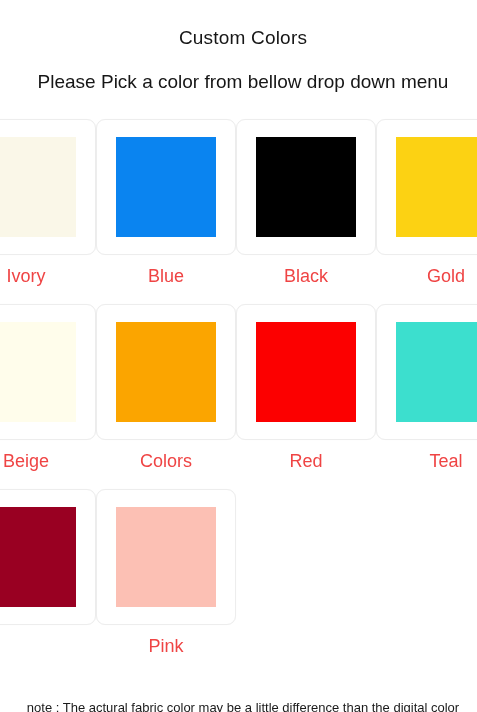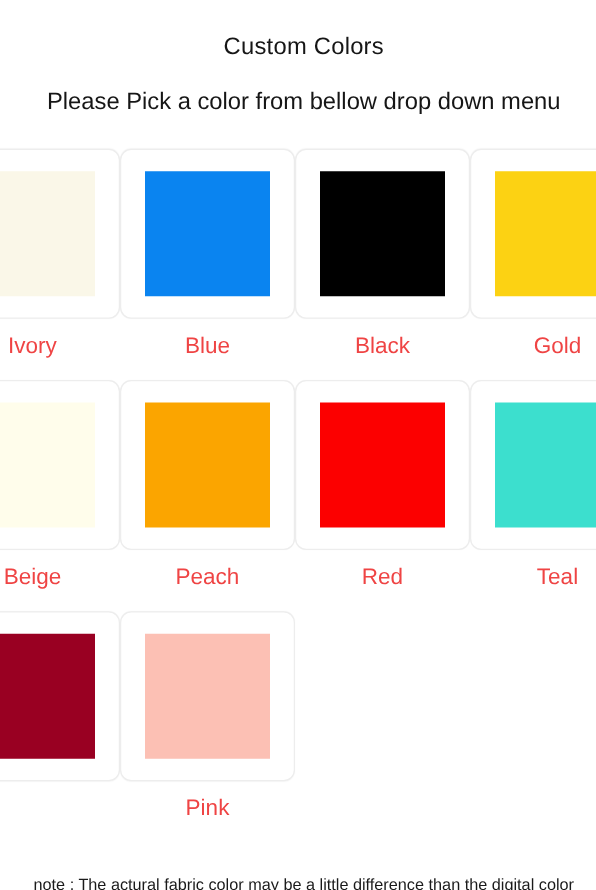--- a/index.html
+++ b/index.html
@@ -147,21 +147,21 @@
       <div class="swatch-card">
         <span class="swatch-chip" style="background:#fffdeb;"></span>
       </div>
       <div class="swatch-label">Beige</div>
     </div>
 
     <div class="swatch-cell">
       <div class="swatch-card">
         <span class="swatch-chip" style="background:#fba500;"></span>
       </div>
-      <div class="swatch-label">Peach</div>
+      <div class="swatch-label">Colors</div>
     </div>
 
 
     <div class="swatch-cell">
       <div class="swatch-card">
         <span class="swatch-chip" style="background:#fc0000;"></span>
       </div>
       <div class="swatch-label">Red</div>
     </div>
 

